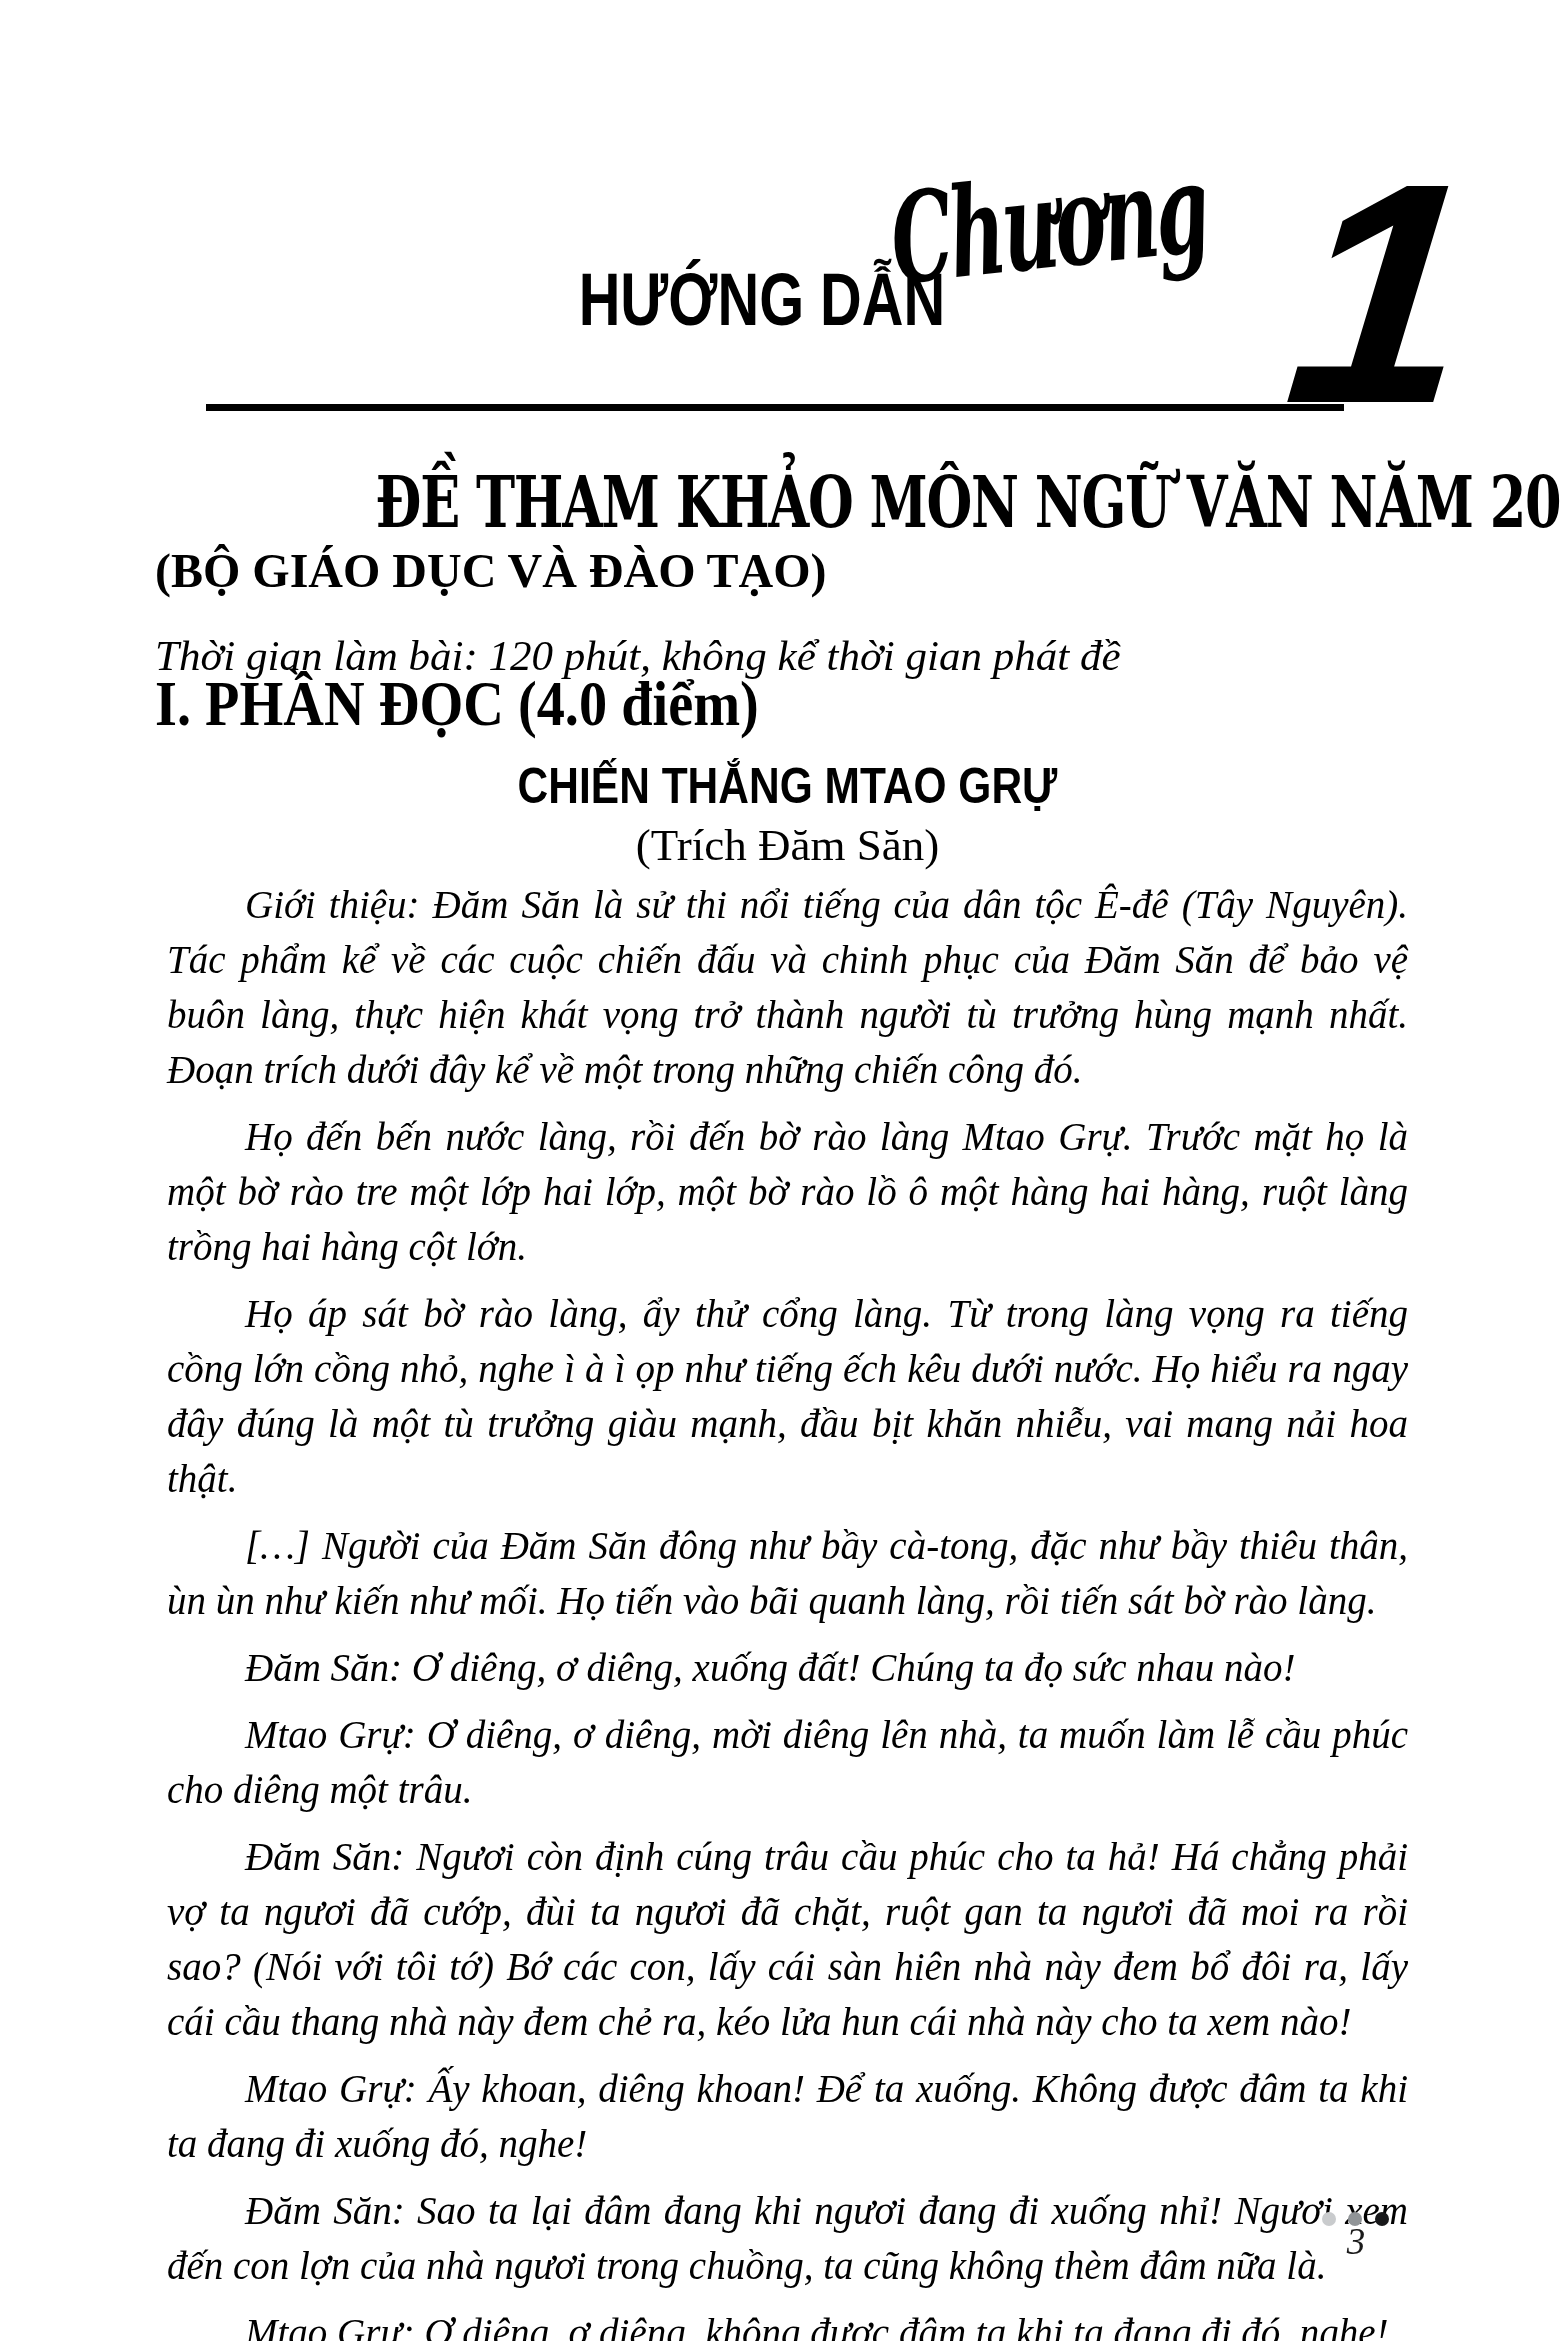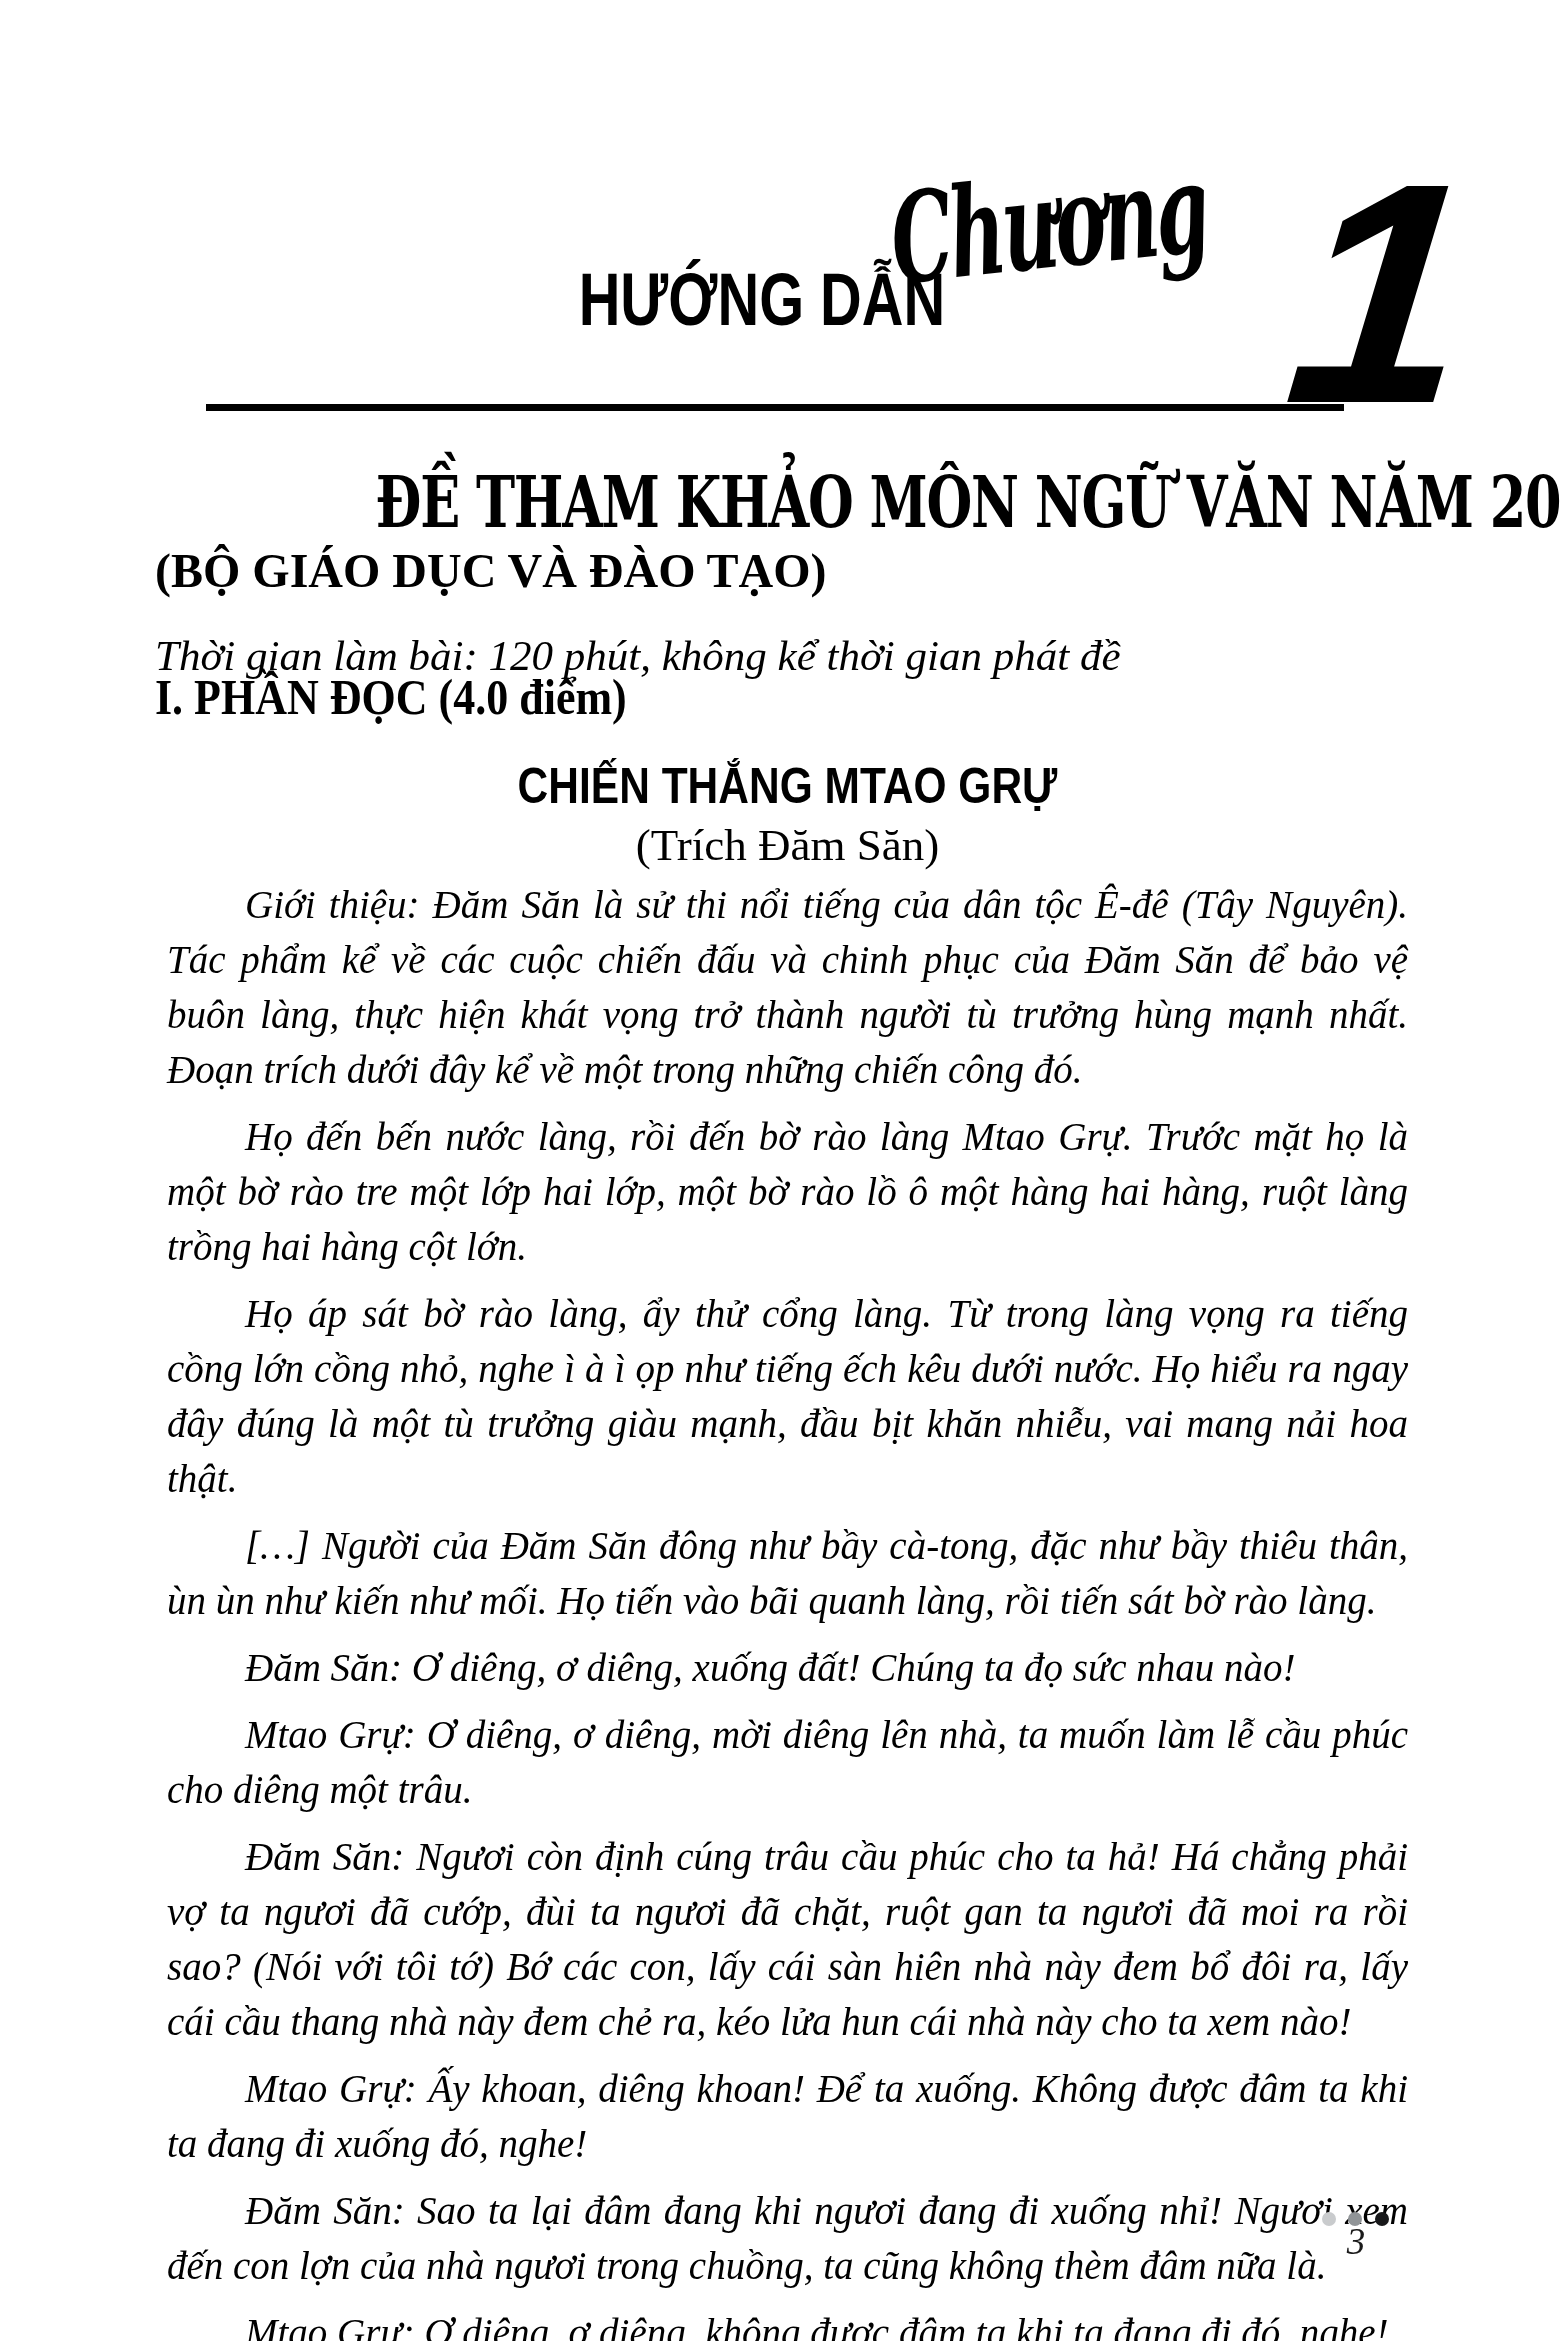--- a/index.html
+++ b/index.html
@@ -61,21 +61,21 @@
   .exam-sub{
     top:547px;
     font-weight:bold;font-size:48px;line-height:1;
   }
   .time-note{
     top:632px;text-align:left;
     font-style:italic;font-size:43px;line-height:1.1;
   }
   .section-heading{
     top:672px;
-    font-weight:bold;font-size:50px;line-height:1;
+    font-weight:bold;font-size:64px;line-height:1;
     white-space:nowrap;
   }
   .section-heading .cond{display:inline-block;transform:scaleX(0.88);transform-origin:left;}
 
   
   .reading-title{
     top:761px;text-align:center;
     font-family:"Liberation Sans", sans-serif;
     font-weight:bold;font-size:50px;line-height:1;
     white-space:nowrap;

